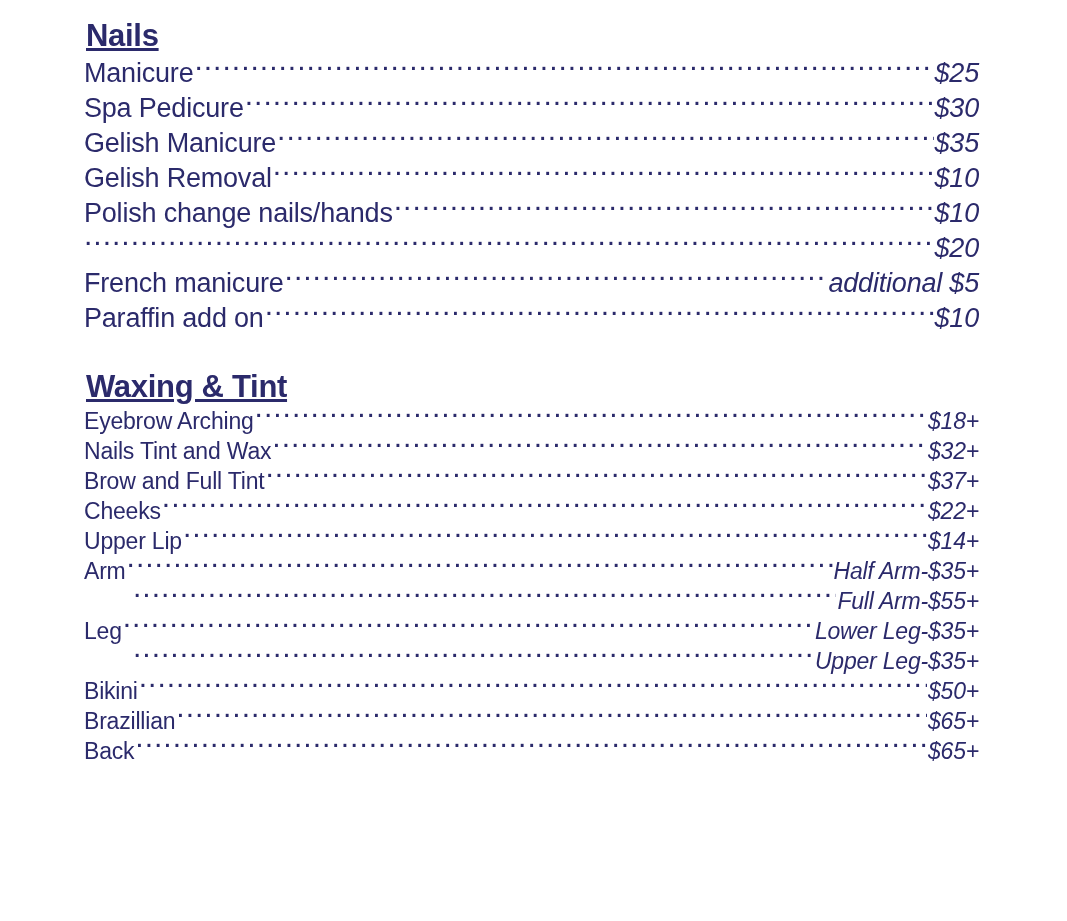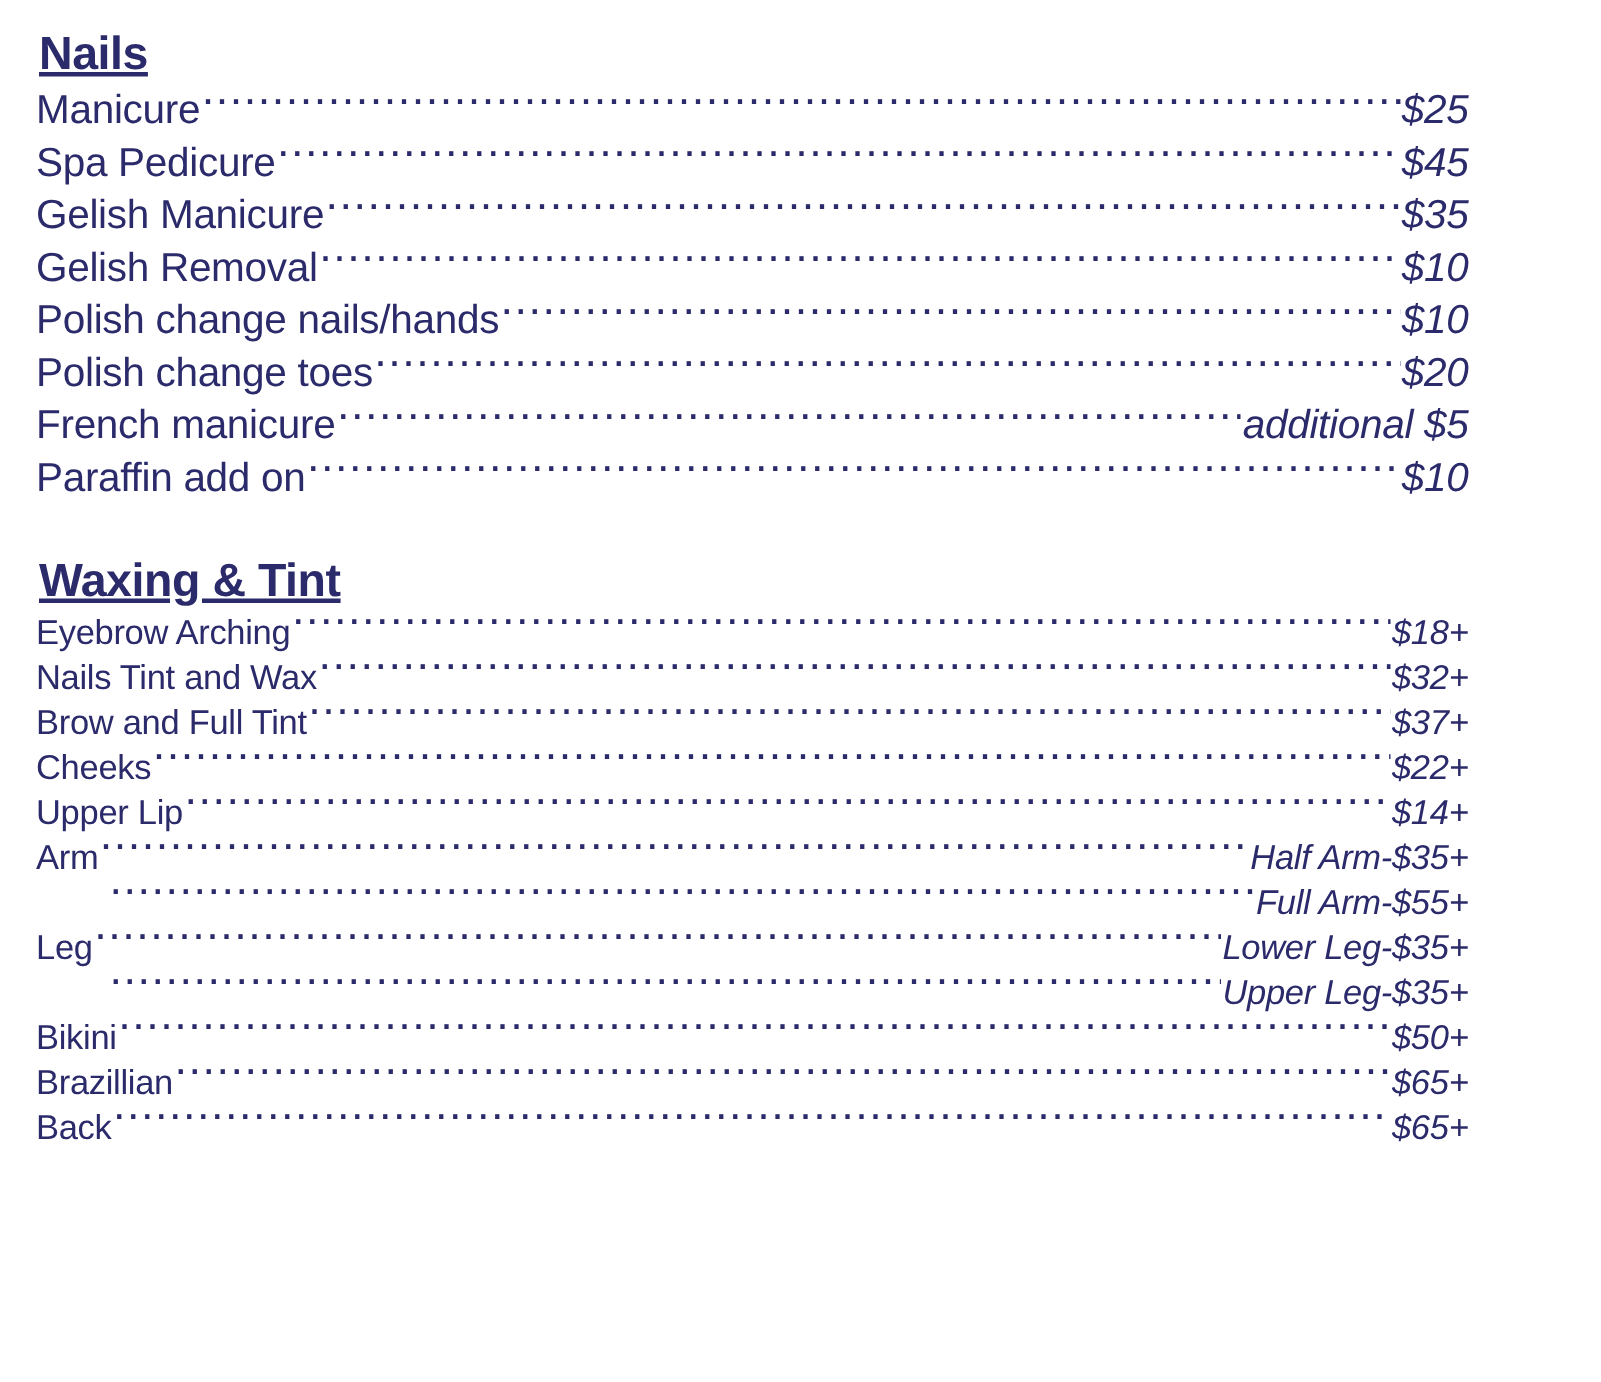--- a/index.html
+++ b/index.html
@@ -12,21 +12,21 @@
     height: 921px;
     font-family: "Liberation Sans", sans-serif;
     color: #2b2a6b;
     overflow: hidden;
   }
   .page {
     position: relative;
     width: 1067px;
     height: 881px;
     box-sizing: border-box;
-    padding: 18px 88px 0 24px;
+    padding: 18px 88px 0 84px;
   }
   .section {
     margin-bottom: 0;
   }
   .section-title {
     font-size: 31px;
     font-weight: bold;
     text-decoration: underline;
     letter-spacing: -0.3px;
     line-height: 1.16;
@@ -88,39 +88,38 @@
       <div class="section">
         <div class="section-title">Nails</div>
         <div class="row">
           <span class="label">Manicure</span>
           <span class="leader"></span>
           <span class="price">$25</span>
         </div>
         <div class="row">
           <span class="label">Spa Pedicure</span>
           <span class="leader"></span>
-          <span class="price">$45</span>
+          <span class="price">$30</span>
         </div>
         <div class="row">
           <span class="label">Gelish Manicure</span>
           <span class="leader"></span>
           <span class="price">$35</span>
         </div>
         <div class="row">
           <span class="label">Gelish Removal</span>
           <span class="leader"></span>
           <span class="price">$10</span>
         </div>
         <div class="row">
           <span class="label">Polish change nails/hands</span>
           <span class="leader"></span>
           <span class="price">$10</span>
         </div>
         <div class="row">
-          <span class="label">Polish change toes</span>
           <span class="leader"></span>
           <span class="price">$20</span>
         </div>
         <div class="row">
           <span class="label">French manicure</span>
           <span class="leader"></span>
           <span class="price">additional $5</span>
         </div>
         <div class="row">
           <span class="label">Paraffin add on</span>

